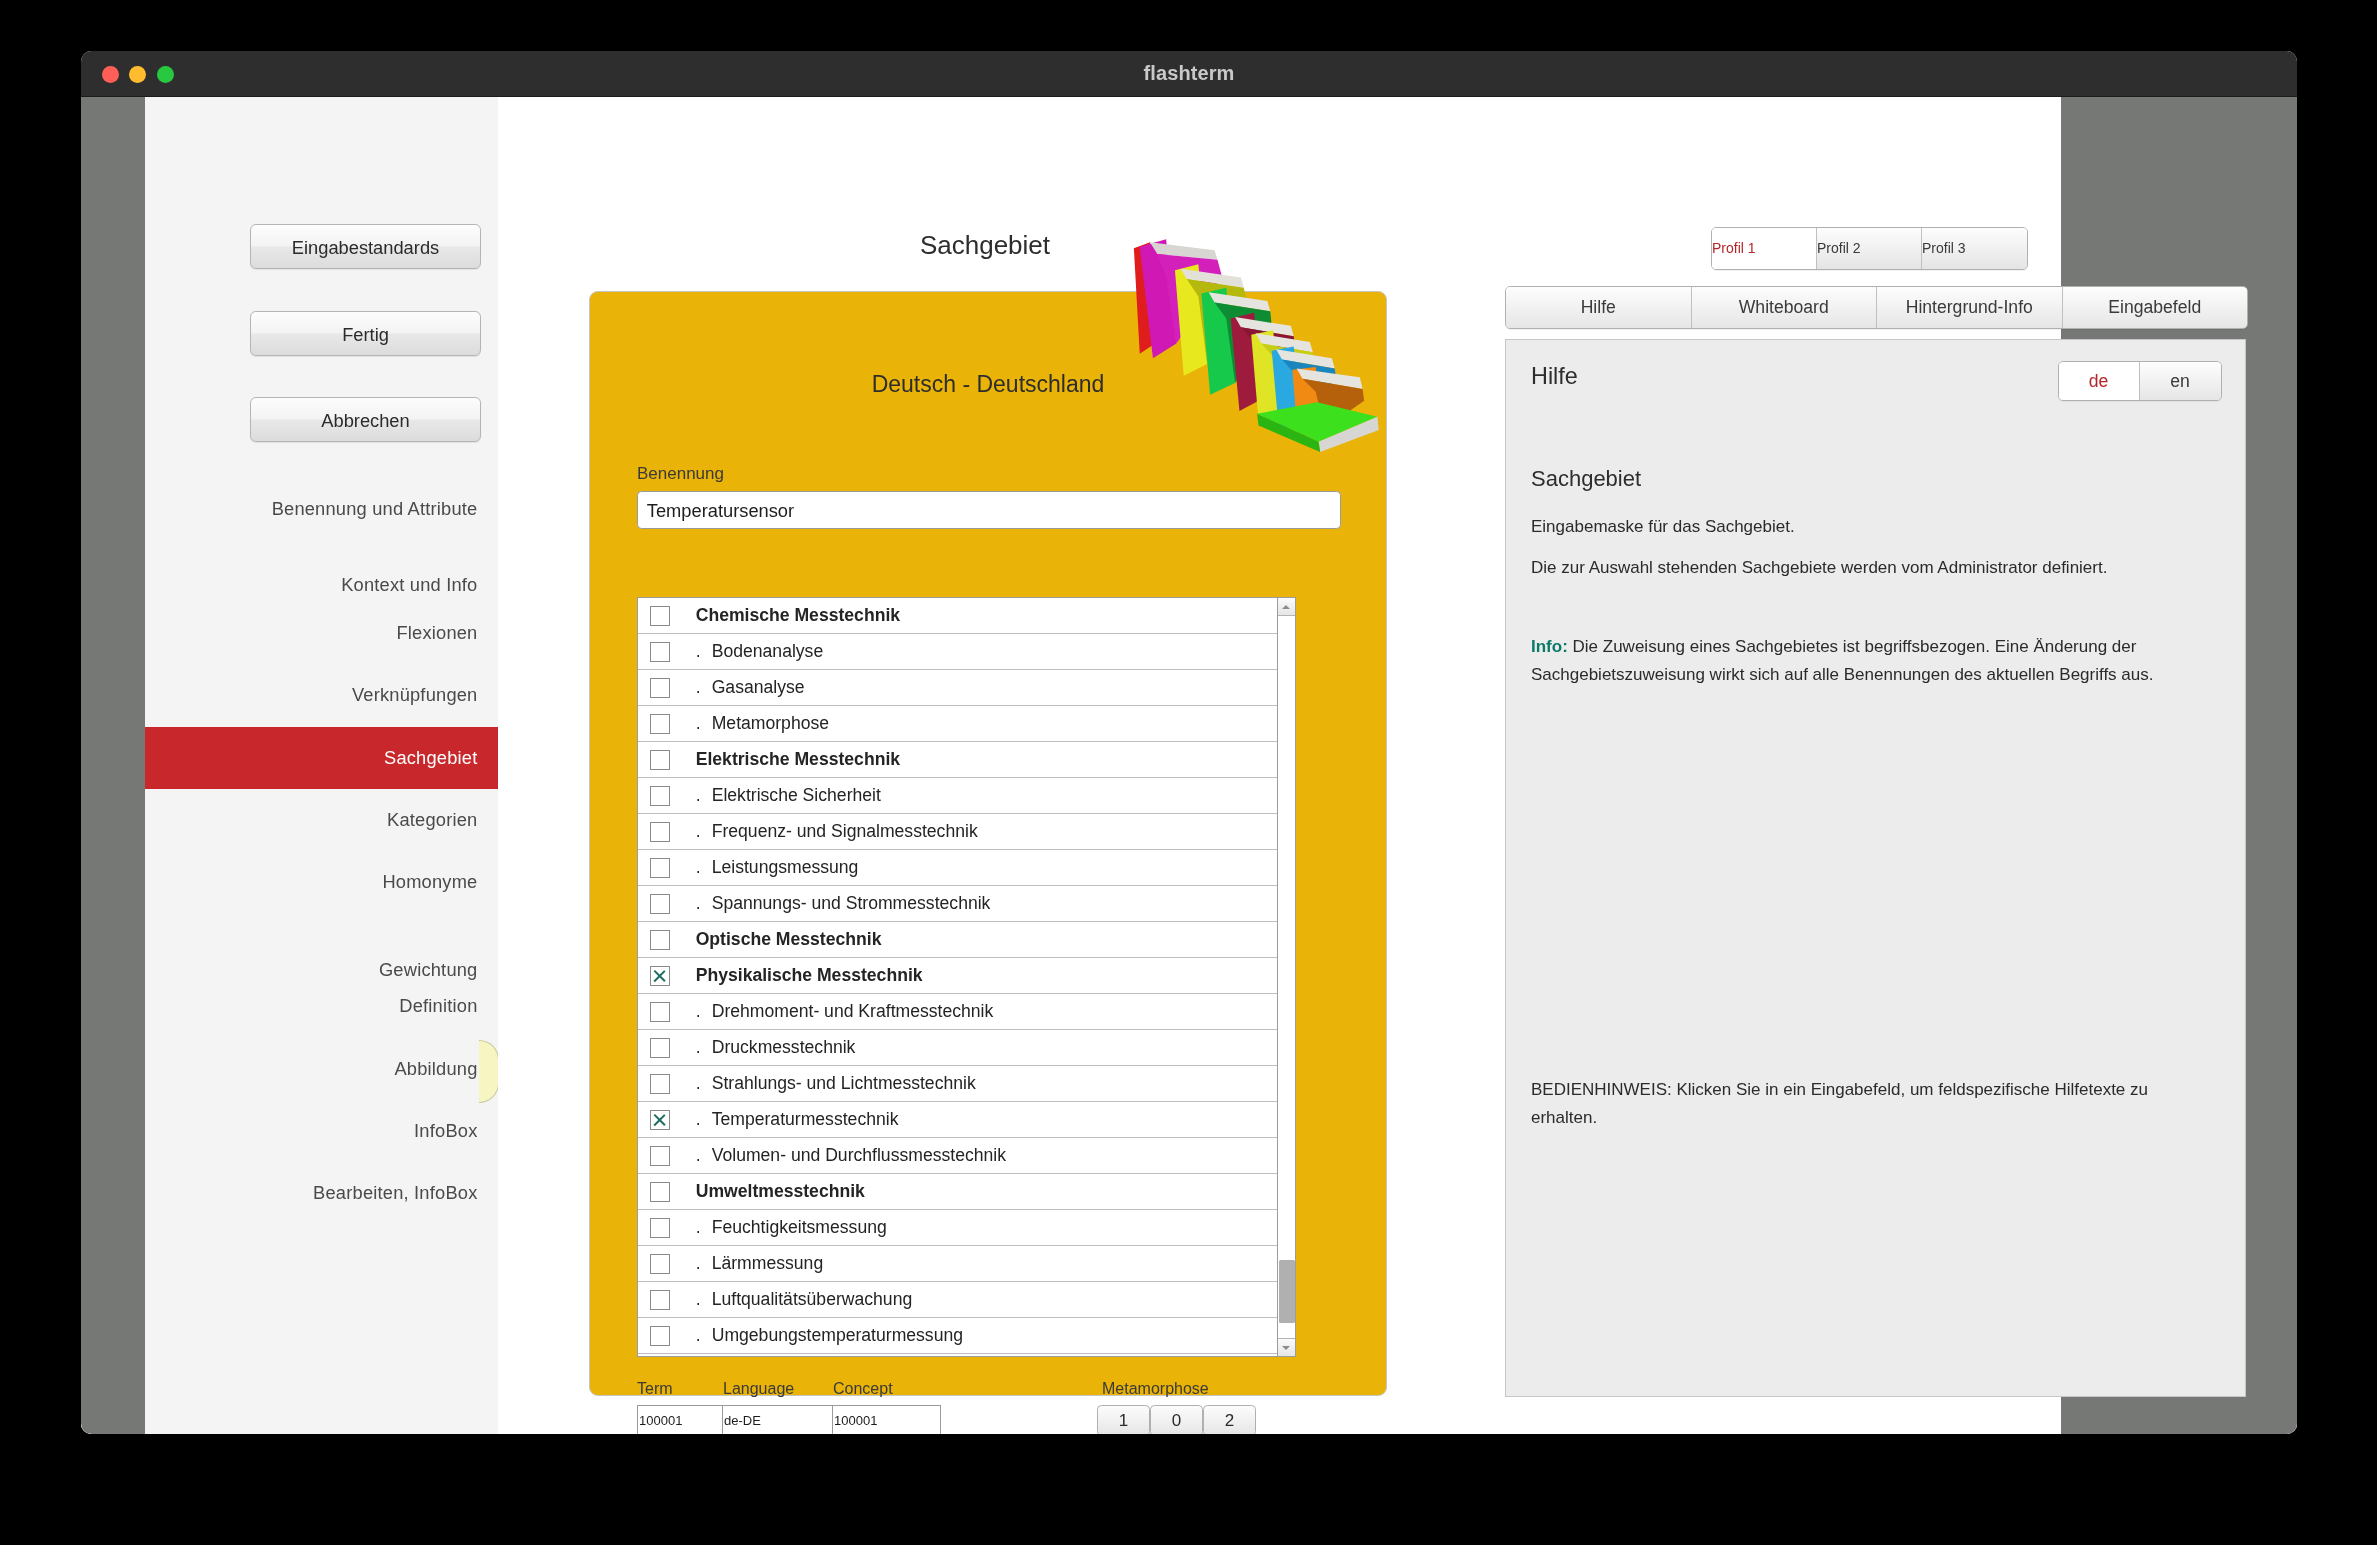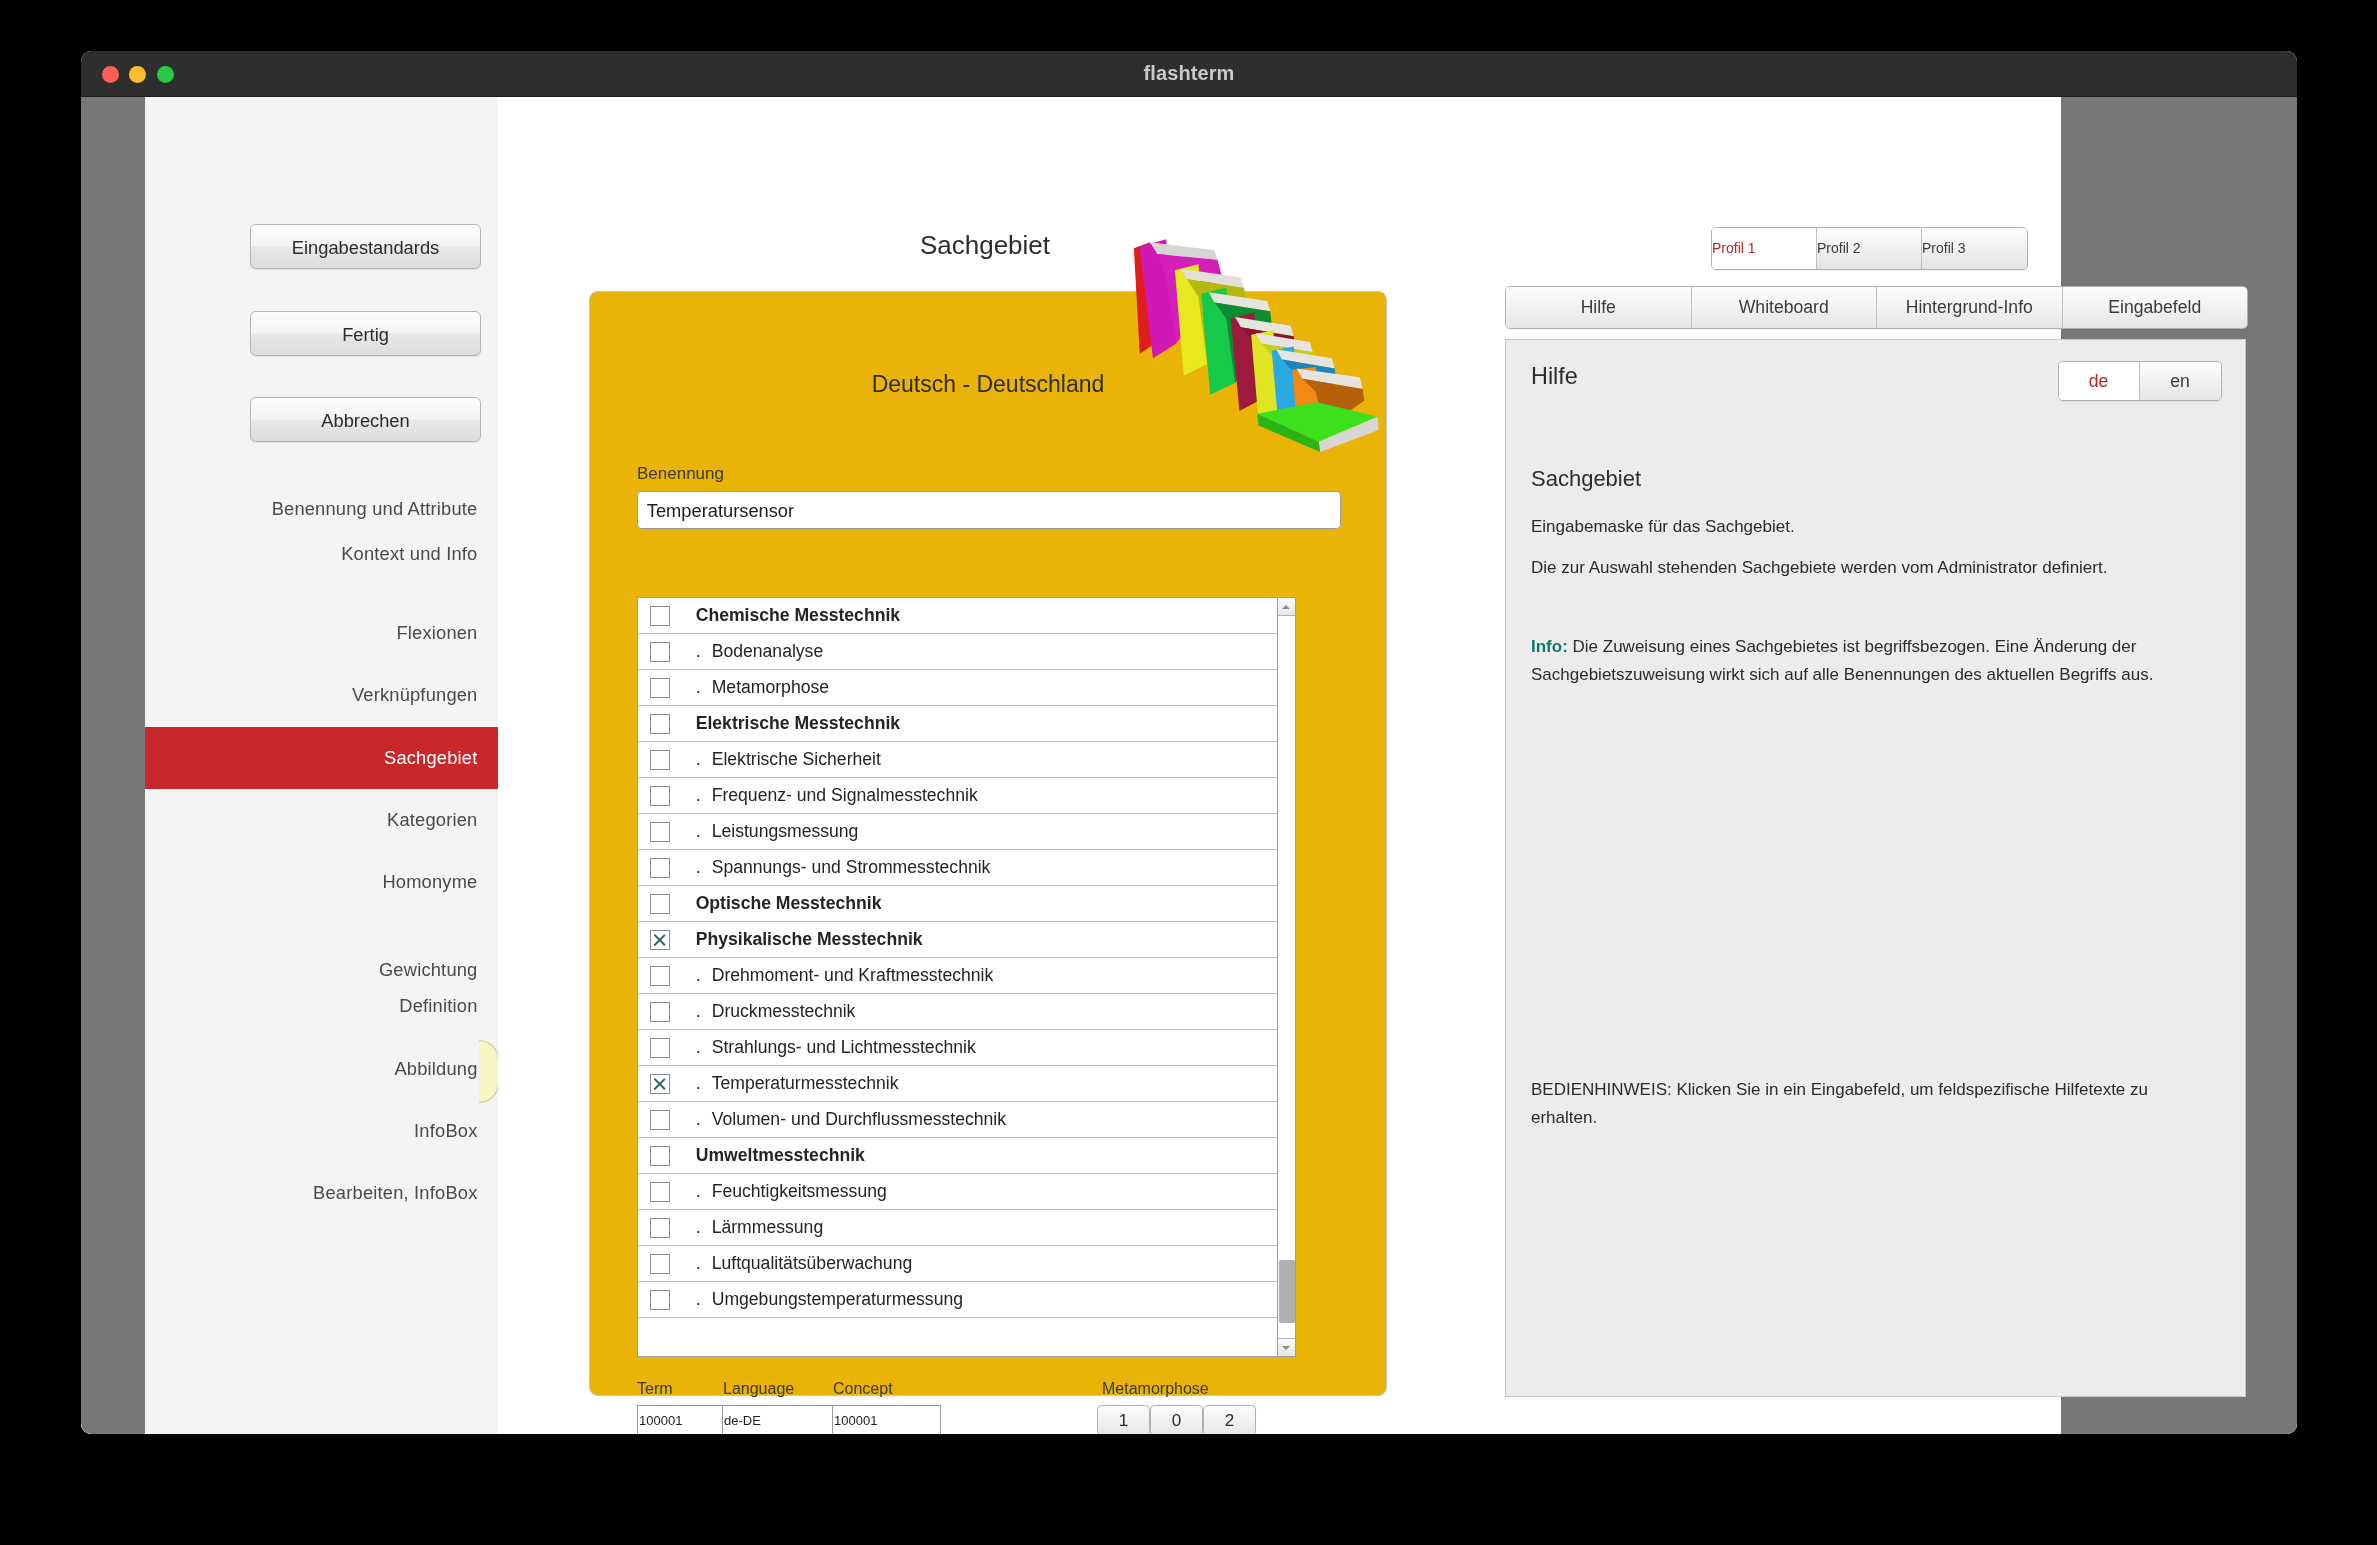--- a/index.html
+++ b/index.html
@@ -489,21 +489,21 @@
     <div id="desktop-right"></div>
 
     <div id="sidebar">
 
       <div class="side-btn" id="btn-eingabe">Eingabestandards</div>
       <div class="side-btn" id="btn-fertig">Fertig</div>
       <div class="side-btn" id="btn-abbrech">Abbrechen</div>
 
       <div id="nav-list">
           <div class="nav-item" style="top: 381px;">Benennung und Attribute</div>
-          <div class="nav-item" style="top: 426px; padding-left: 28px;">Kontext und Info</div>
+          <div class="nav-item" style="top: 457px; padding-left: 28px;">Kontext und Info</div>
           <div class="nav-item" style="top: 505px;">Flexionen</div>
           <div class="nav-item" style="top: 567px;">Verknüpfungen</div>
           <div class="nav-item active" style="top: 630px;">Sachgebiet</div>
           <div class="nav-item" style="top: 692px;">Kategorien</div>
           <div class="nav-item" style="top: 754px;">Homonyme</div>
           <div class="nav-item" style="top: 842px;">Gewichtung</div>
           <div class="nav-item" style="top: 878px;">Definition</div>
           <div class="nav-item" style="top: 941px;">Abbildung</div>
           <div class="nav-item" style="top: 1003px;">InfoBox</div>
           <div class="nav-item" style="top: 1065px;">Bearbeiten, InfoBox</div>
@@ -527,20 +527,24 @@
               <div class="list-row">
                 <div class="cb"></div>
                 <span class="row-label group">Chemische Messtechnik</span>
               </div>
               <div class="list-row">
                 <div class="cb"></div>
                 <span class="row-label"><span class="row-dot">.</span><span>Bodenanalyse</span></span>
               </div>
               <div class="list-row">
                 <div class="cb"></div>
+                <span class="row-label"><span class="row-dot">.</span><span>Gasanalyse</span></span>
+              </div>
+              <div class="list-row">
+                <div class="cb"></div>
                 <span class="row-label"><span class="row-dot">.</span><span>Metamorphose</span></span>
               </div>
               <div class="list-row">
                 <div class="cb"></div>
                 <span class="row-label group">Elektrische Messtechnik</span>
               </div>
               <div class="list-row">
                 <div class="cb"></div>
                 <span class="row-label"><span class="row-dot">.</span><span>Elektrische Sicherheit</span></span>
               </div>

